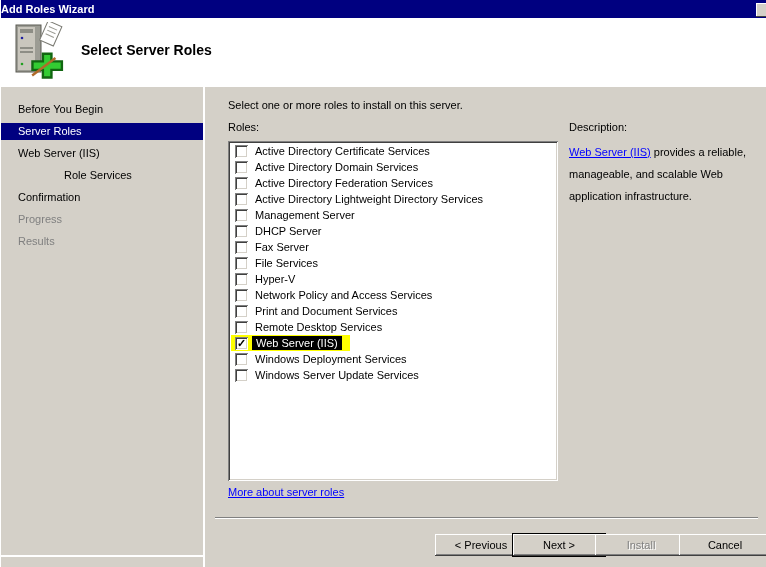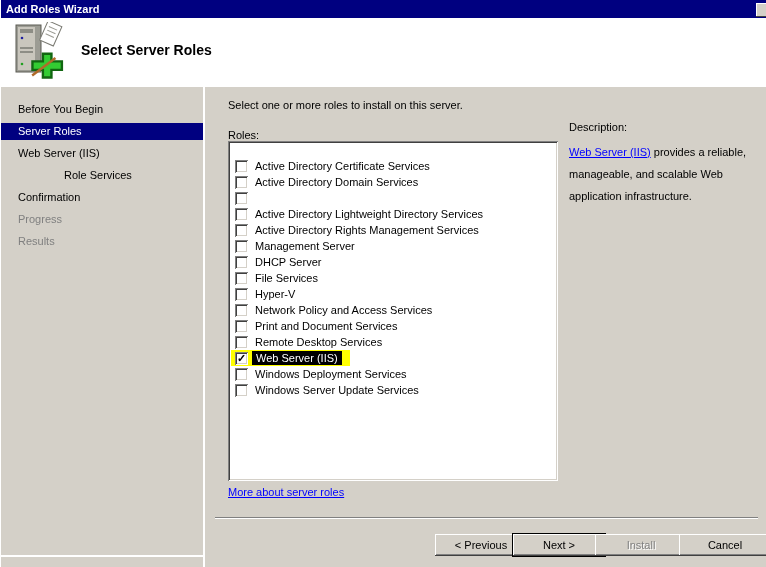--- a/index.html
+++ b/index.html
@@ -20,21 +20,20 @@
     border-left: 1px solid #fff;
   }
 
   
   .titlebar {
     position: absolute; top: 0; left: 0; right: 0; height: 18px;
     background: #000080;
     color: #fff;
     font-weight: bold;
     line-height: 18px;
-    padding-left: 5px;
     overflow: hidden;
   }
   .close-sliver {
     position: absolute; top: 3px; right: -4px; width: 14px; height: 14px;
     background: #d4d0c8;
     box-shadow: inset -1px -1px 0 #404040, inset 1px 1px 0 #fff;
     font-size: 9px; line-height: 13px; text-align: center; color: #000;
   }
 
   
@@ -66,29 +65,29 @@
     height: 17px; line-height: 17px; margin-bottom: 5px;
     padding-left: 17px; cursor: default; white-space: nowrap;
   }
   .nav-item.indent { padding-left: 31px; margin-left: 32px; }
   .nav-item.selected { background: #000080; color: #fff; }
   .nav-item.disabled { color: #808080; }
 
   
   .main { position: absolute; left: 206px; top: 0; right: 0; bottom: 0; }
   .instruction { position: absolute; left: 21px; top: 12px; }
-  .roles-label { position: absolute; left: 21px; top: 34px; margin-top: 8px; }
+  .roles-label { position: absolute; left: 21px; top: 34px; }
   .desc-label  { position: absolute; left: 362px; top: 34px; }
 
   .listbox {
     position: absolute; left: 21px; top: 54px; width: 330px; height: 340px;
     background: #fff;
     box-shadow: inset 1px 1px 0 #808080, inset -1px -1px 0 #fff,
                 inset 2px 2px 0 #404040, inset -2px -2px 0 #d4d0c8;
-    padding: 17px 3px 0 3px;
+    padding: 2px 3px 0 3px;
     overflow: hidden;
   }
   .role-row { height: 16px; display: flex; align-items: center; }
   .role-band { display: inline-flex; align-items: center; height: 16px; padding-left: 4px; }
   .role-row.highlighted .role-band { background: #ffff00; padding-right: 8px; }
   .checkbox {
     flex: none; width: 13px; height: 13px; background: #fff;
     box-shadow: inset 1px 1px 0 #808080, inset -1px -1px 0 #fff,
                 inset 2px 2px 0 #404040, inset -2px -2px 0 #d4d0c8;
     font-size: 11px; font-weight: bold; line-height: 12px; text-align: center; color: #000;
@@ -200,44 +199,45 @@
   </div>
           <div class="role-row">
     <span class="role-band">
       <span class="checkbox"></span>
       <span class="role-name">Active Directory Domain Services</span>
     </span>
   </div>
           <div class="role-row">
     <span class="role-band">
       <span class="checkbox"></span>
+      <span class="role-name">Active Directory Federation Services</span>
     </span>
   </div>
           <div class="role-row">
     <span class="role-band">
       <span class="checkbox"></span>
       <span class="role-name">Active Directory Lightweight Directory Services</span>
     </span>
   </div>
           <div class="role-row">
     <span class="role-band">
       <span class="checkbox"></span>
-      <span class="role-name">Active Directory Rights Management Services</span>
-    </span>
-  </div>
-          <div class="role-row">
-    <span class="role-band">
-      <span class="checkbox"></span>
       <span class="role-name">Management Server</span>
     </span>
   </div>
           <div class="role-row">
     <span class="role-band">
       <span class="checkbox"></span>
       <span class="role-name">DHCP Server</span>
+    </span>
+  </div>
+          <div class="role-row">
+    <span class="role-band">
+      <span class="checkbox"></span>
+      <span class="role-name">Fax Server</span>
     </span>
   </div>
           <div class="role-row">
     <span class="role-band">
       <span class="checkbox"></span>
       <span class="role-name">File Services</span>
     </span>
   </div>
           <div class="role-row">
     <span class="role-band">

